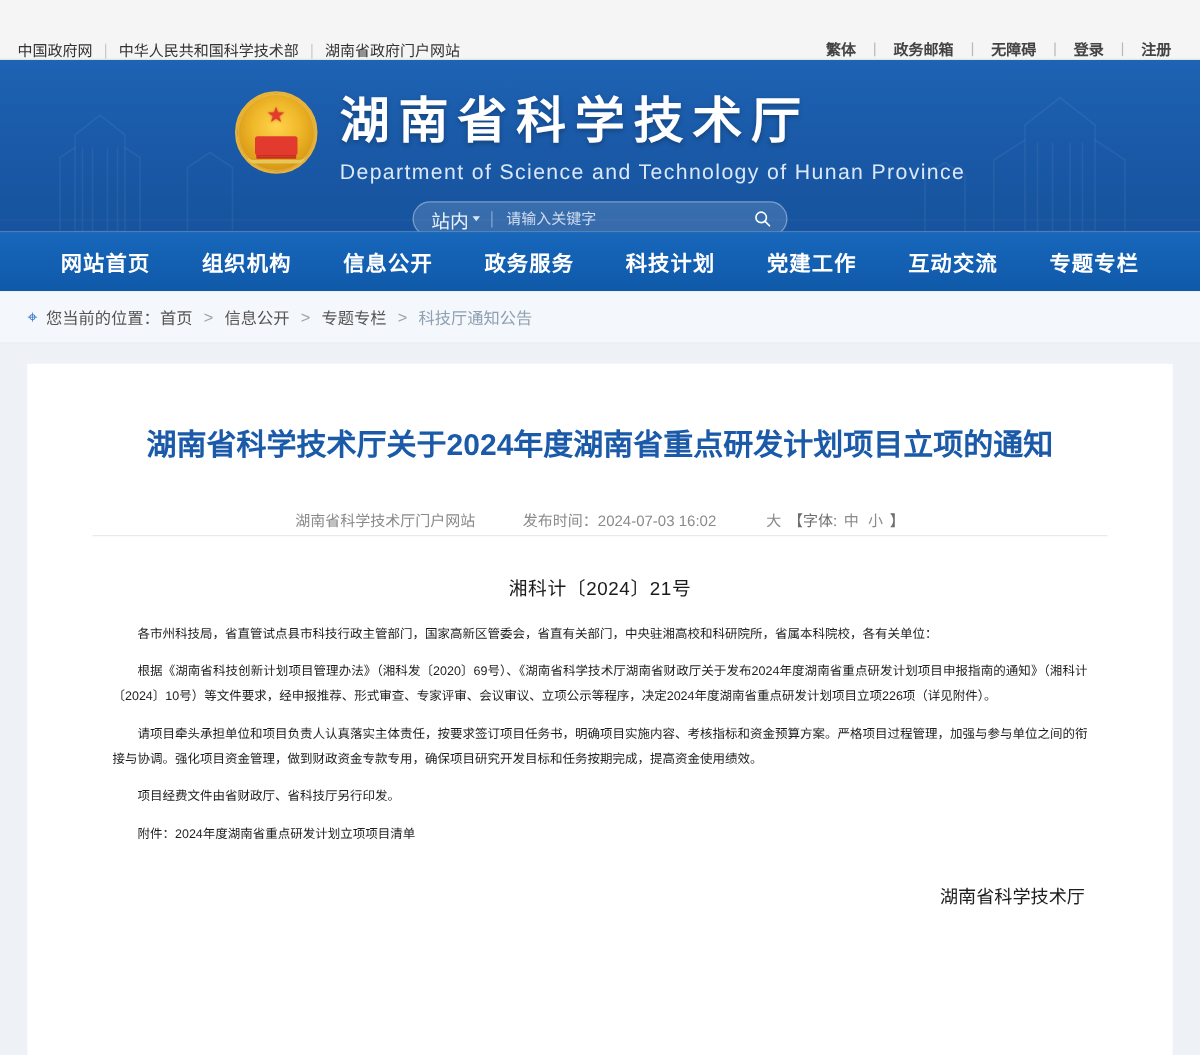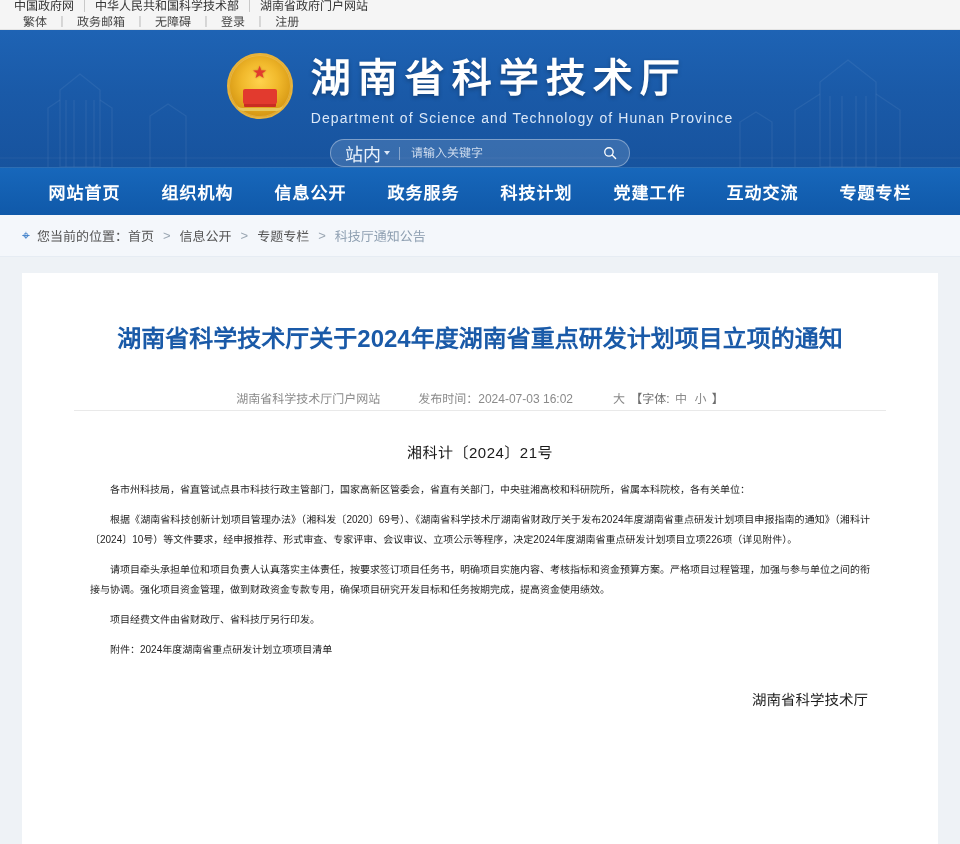--- a/index.html
+++ b/index.html
@@ -6,40 +6,39 @@
   html, body {
     margin: 0; padding: 0;
     width: 960px; height: 844px;
     font-family: "Liberation Sans", "DejaVu Sans", sans-serif;
     background: #ffffff;
     overflow: hidden;
   }
 
   
   .topbar {
-    height: 30px;
+    height: 48px;
     background: #f5f5f5;
     border-bottom: 1px solid #e4e4e4;
     display: flex;
-    align-items: flex-start;
+    align-items: flex-end;
     justify-content: space-between;
     padding: 0 14px;
     font-size: 12px;
     color: #333;
-    flex-direction: column;
   }
   .topbar-left { display: flex; align-items: center; gap: 0; }
   .topbar-left a {
     color: #333; text-decoration: none; padding: 0 10px;
     border-right: 1px solid #c9c9c9; line-height: 12px;
   }
   .topbar-left a:first-child { padding-left: 0; }
   .topbar-left a:last-child { border-right: none; }
   .topbar-right { display: flex; align-items: center; color: #444; }
-  .topbar-right a { color: #444; text-decoration: none; padding: 0 9px; }
+  .topbar-right a { color: #444; text-decoration: none; padding: 0 9px; font-weight: bold; }
   .topbar-right .sep { color: #b9b9b9; }
 
   
   .banner {
     position: relative;
     height: 137px;
     background: linear-gradient(180deg, #1e63b4 0%, #1a5aa8 45%, #17539e 100%);
     overflow: hidden;
   }
   .banner-deco {
@@ -86,34 +85,34 @@
     color: #ffffff;
     font-size: 40px;
     letter-spacing: 7px;
     font-weight: 700;
     text-shadow: 0 2px 4px rgba(0,0,0,.28);
     font-family: "Liberation Serif", "DejaVu Serif", serif;
   }
   .site-subtitle {
     margin-top: 6px;
     color: #dbe8f8;
-    font-size: 14px;
+    font-size: 17px;
     letter-spacing: 1.1px;
   }
   .search-wrap {
     margin-top: 13px;
     width: 300px; height: 28px;
     background: rgba(255,255,255,.14);
     border: 1px solid rgba(255,255,255,.35);
     border-radius: 14px;
     display: flex; align-items: center;
     padding: 0 6px 0 14px;
   }
   .search-scope {
-    color: #eaf2fb; font-size: 18px; white-space: nowrap;
+    color: #eaf2fb; font-size: 15px; white-space: nowrap;
     display: flex; align-items: center; gap: 3px;
   }
   .caret-down {
     width: 0; height: 0; border-left: 3.5px solid transparent;
     border-right: 3.5px solid transparent; border-top: 4px solid #dbe7f6;
     display: inline-block;
   }
   .search-divider { width: 1px; height: 13px; background: rgba(255,255,255,.4); margin: 0 9px; }
   .search-input {
     flex: 1; background: transparent; border: none; outline: none;

